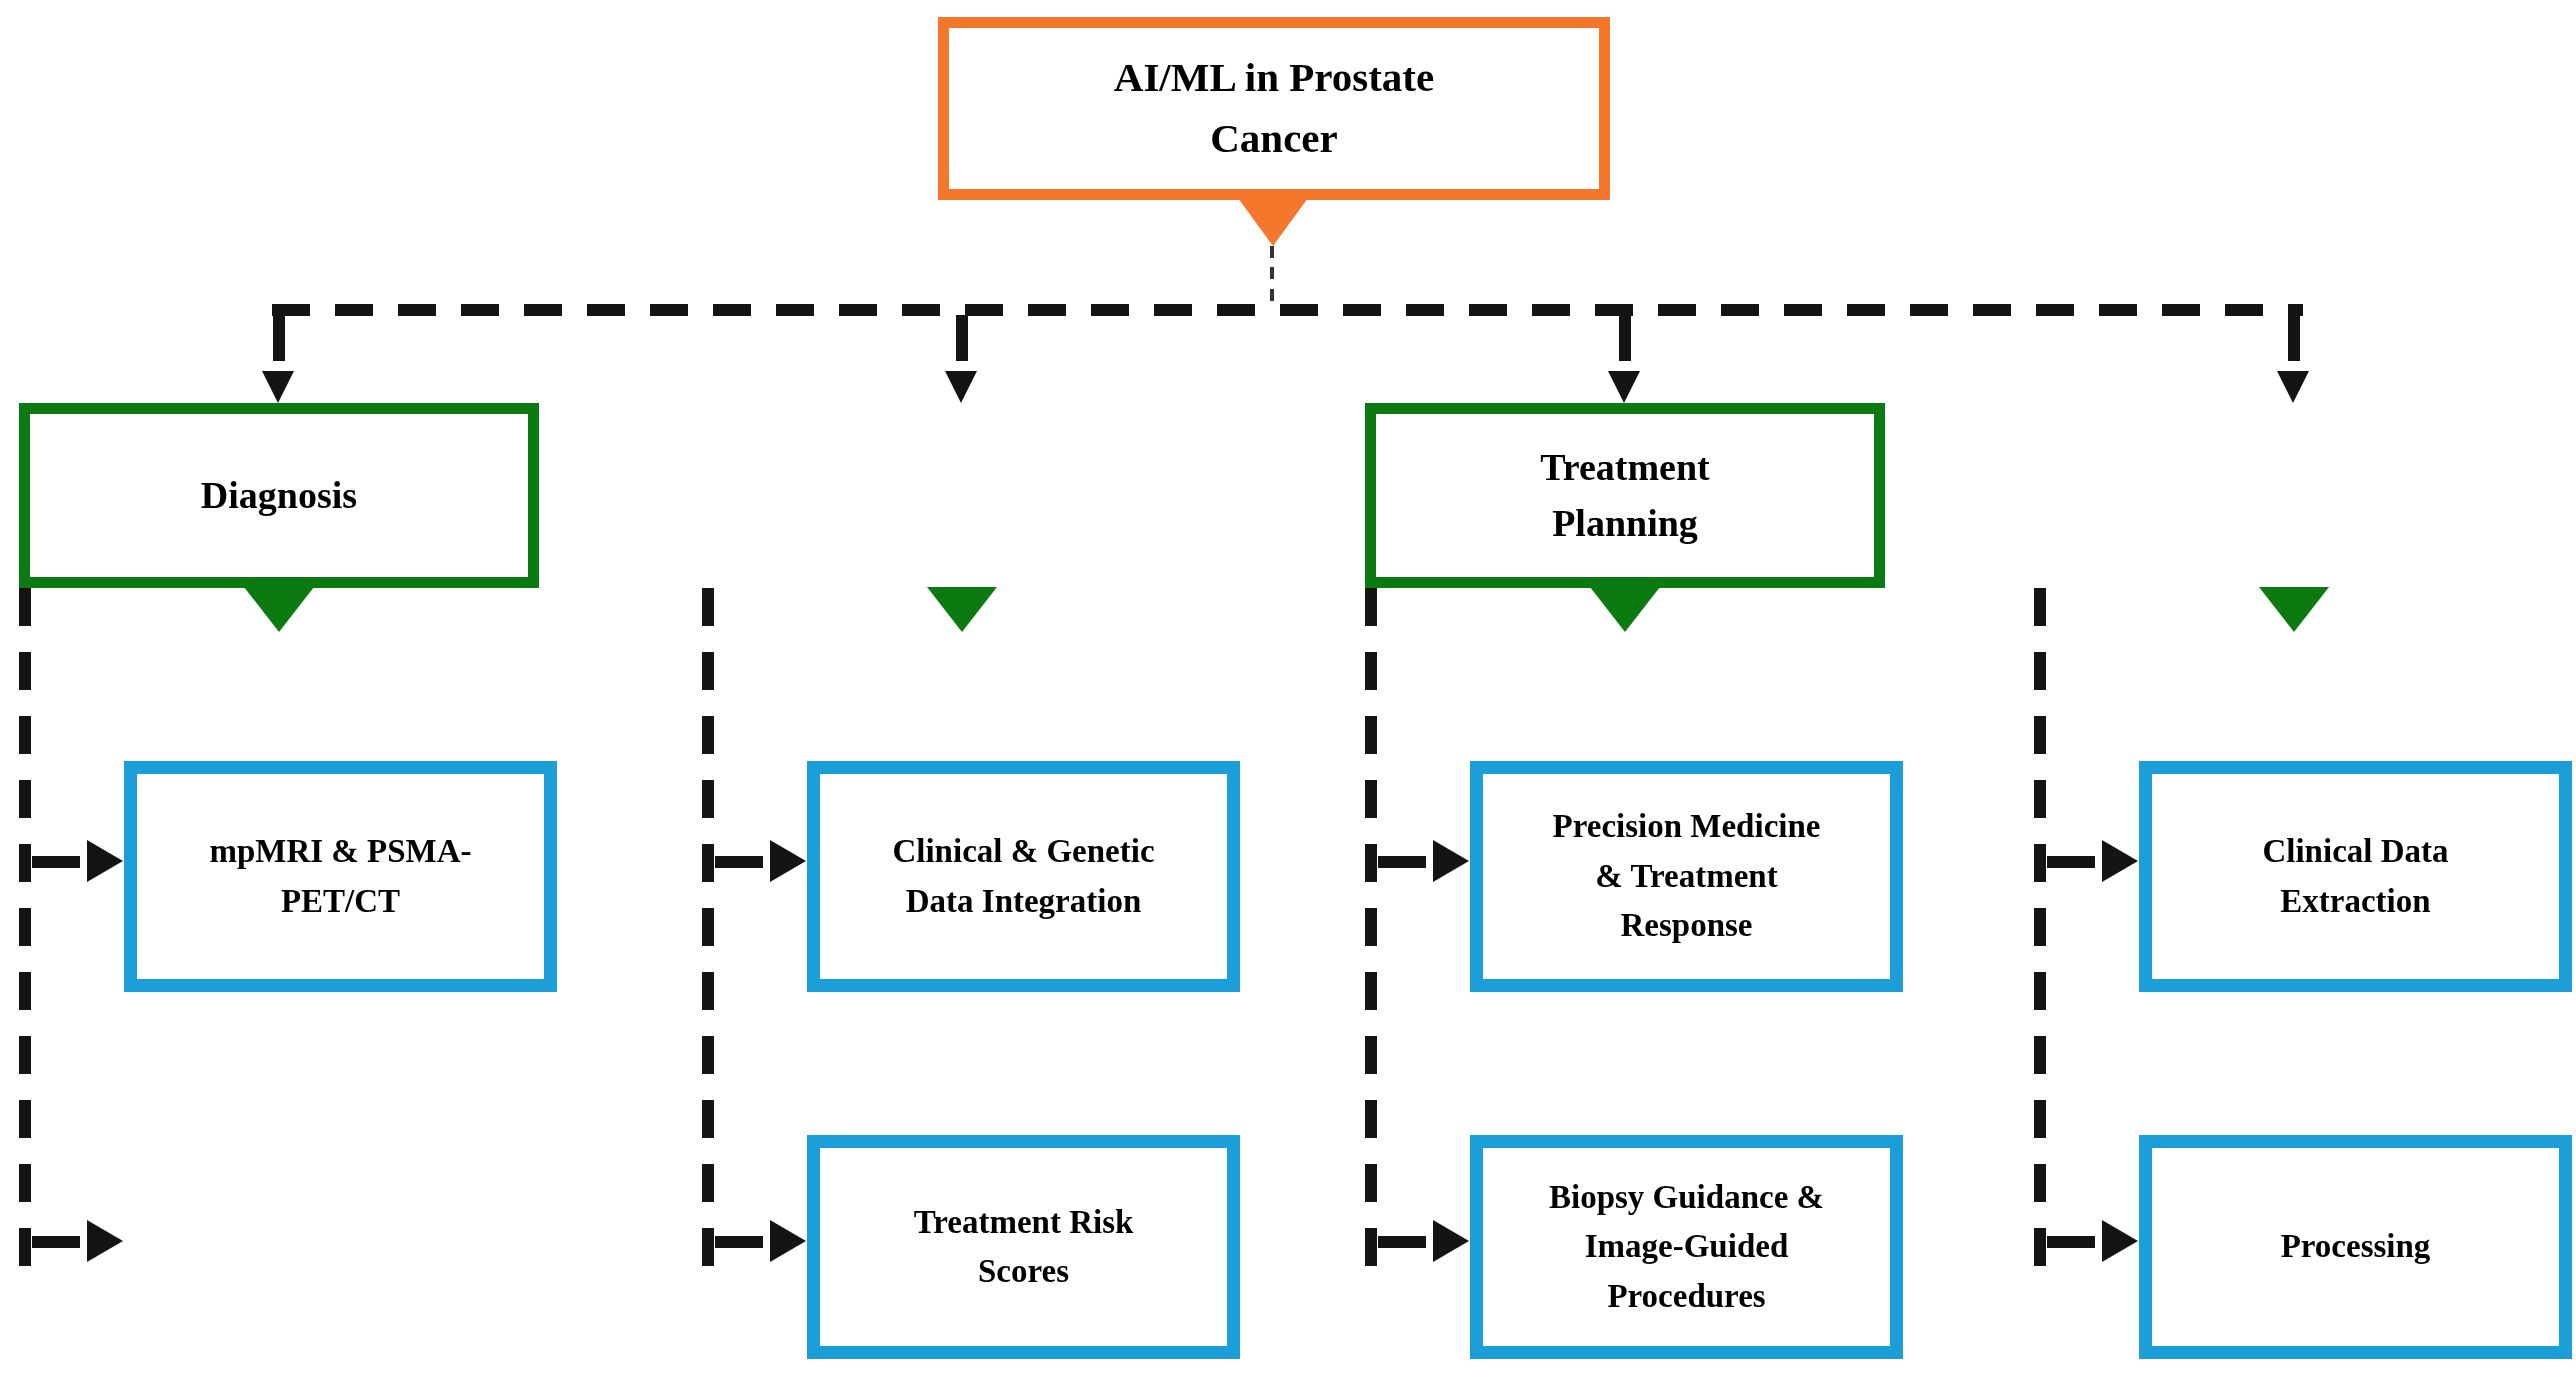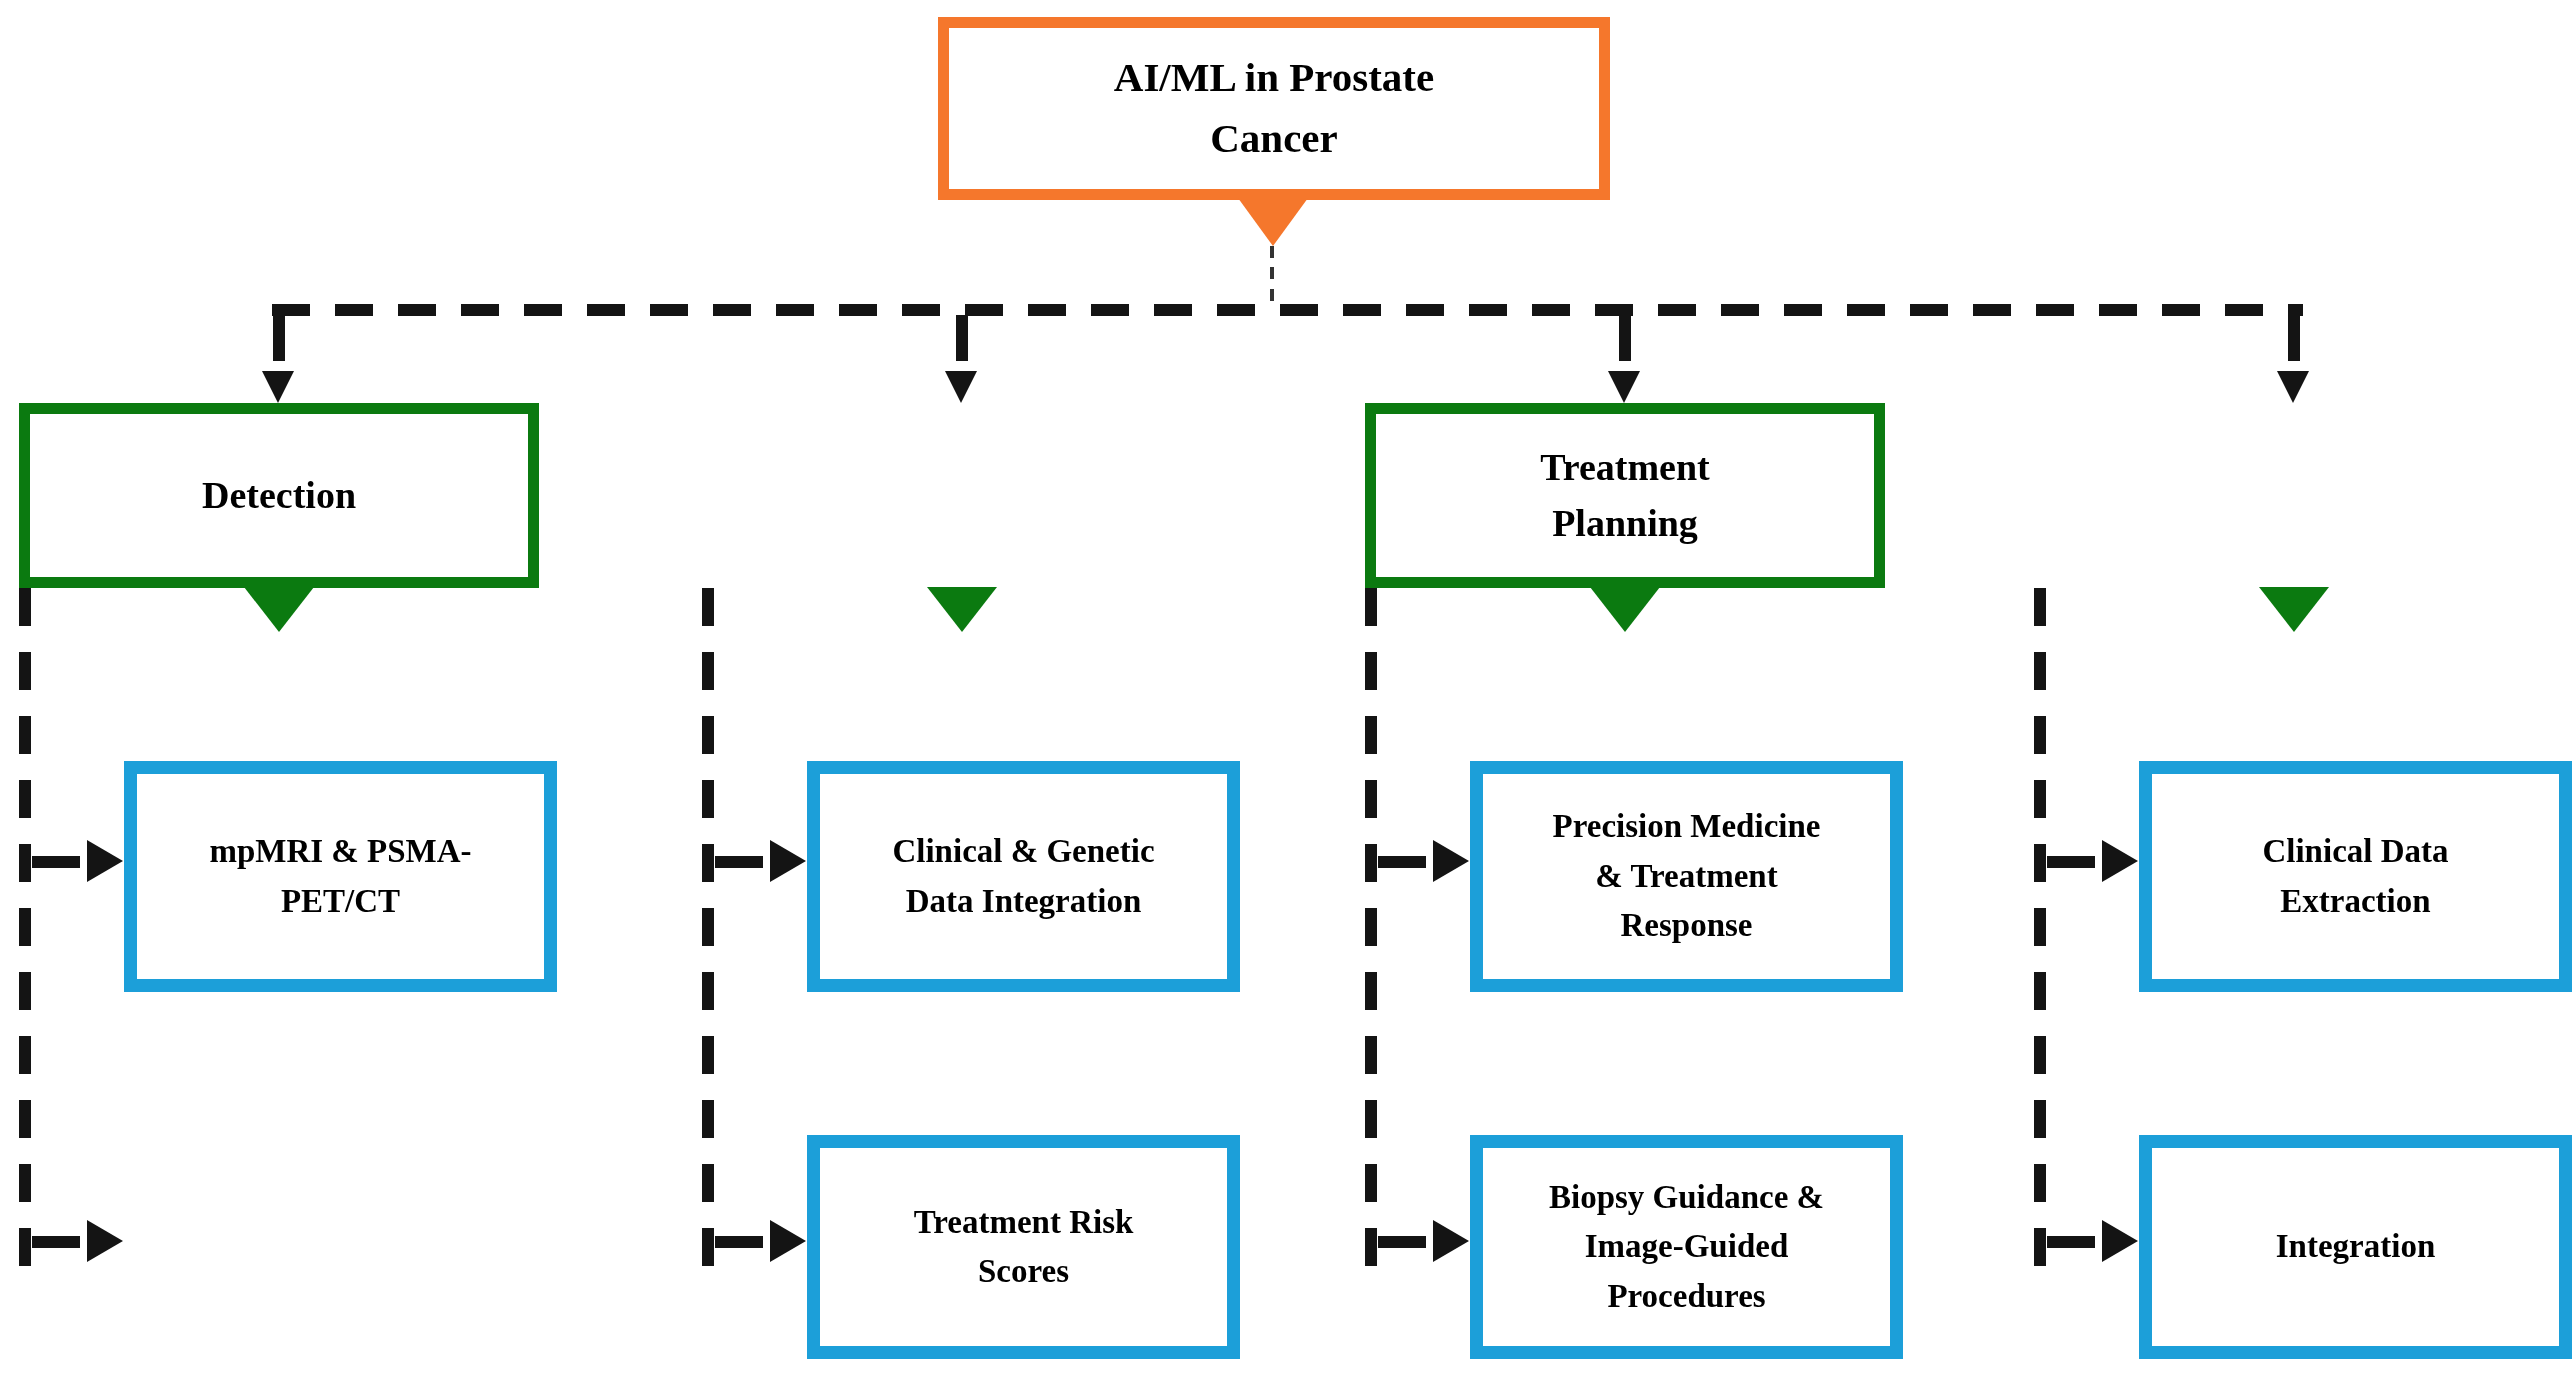--- a/index.html
+++ b/index.html
@@ -86,21 +86,21 @@
 Cancer</span>
   </div>
   <div class="tri root-pointer"></div>
   <div class="stem"></div>
 
   <div class="hline"></div>
 
   <div class="drop-bar c0"></div>
   <div class="tri drop-arrow c0"></div>
   <div class="box branch-box c0">
-    <span>Detection</span>
+    <span>Diagnosis</span>
   </div>
   <div class="tri branch-pointer c0"></div>
   <div class="vline c0"></div>
   <div class="tail tail-a c0"></div>
   <div class="tri head head-a c0"></div>
   <div class="box leaf-box leaf-a c0">
     <span>mpMRI &amp; PSMA-
 PET/CT</span>
   </div>
   <div class="tail tail-b c0"></div>
@@ -152,17 +152,17 @@
   <div class="vline c3"></div>
   <div class="tail tail-a c3"></div>
   <div class="tri head head-a c3"></div>
   <div class="box leaf-box leaf-a c3">
     <span>Clinical Data
 Extraction</span>
   </div>
   <div class="tail tail-b c3"></div>
   <div class="tri head head-b c3"></div>
   <div class="box leaf-box leaf-b c3">
-    <span>Integration</span>
+    <span>Processing</span>
   </div>
 
 </div>
 
 
 </body></html>

